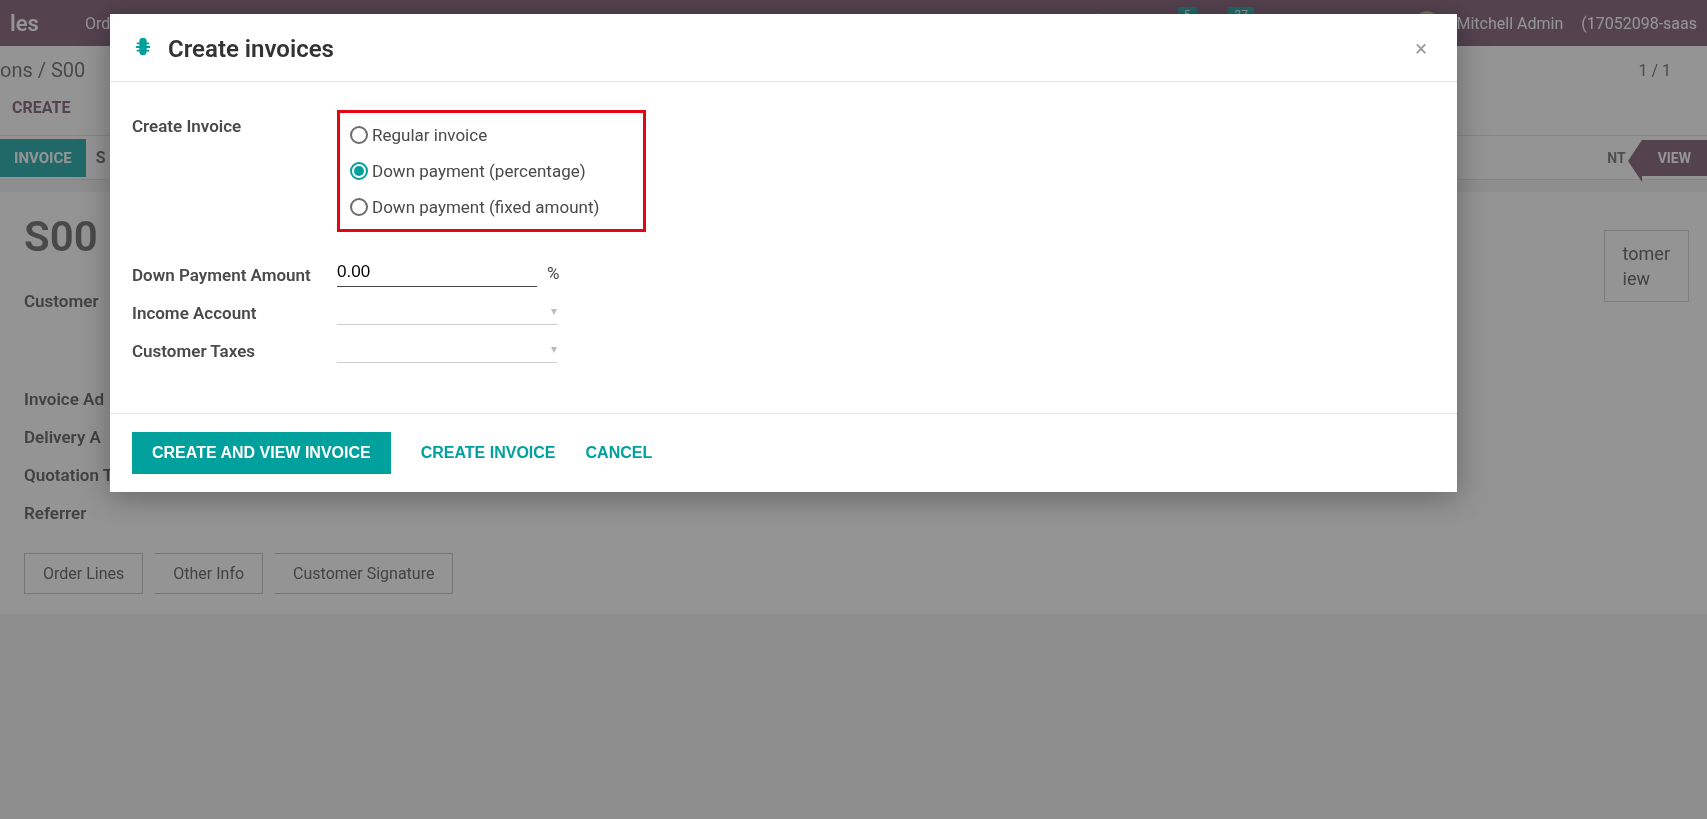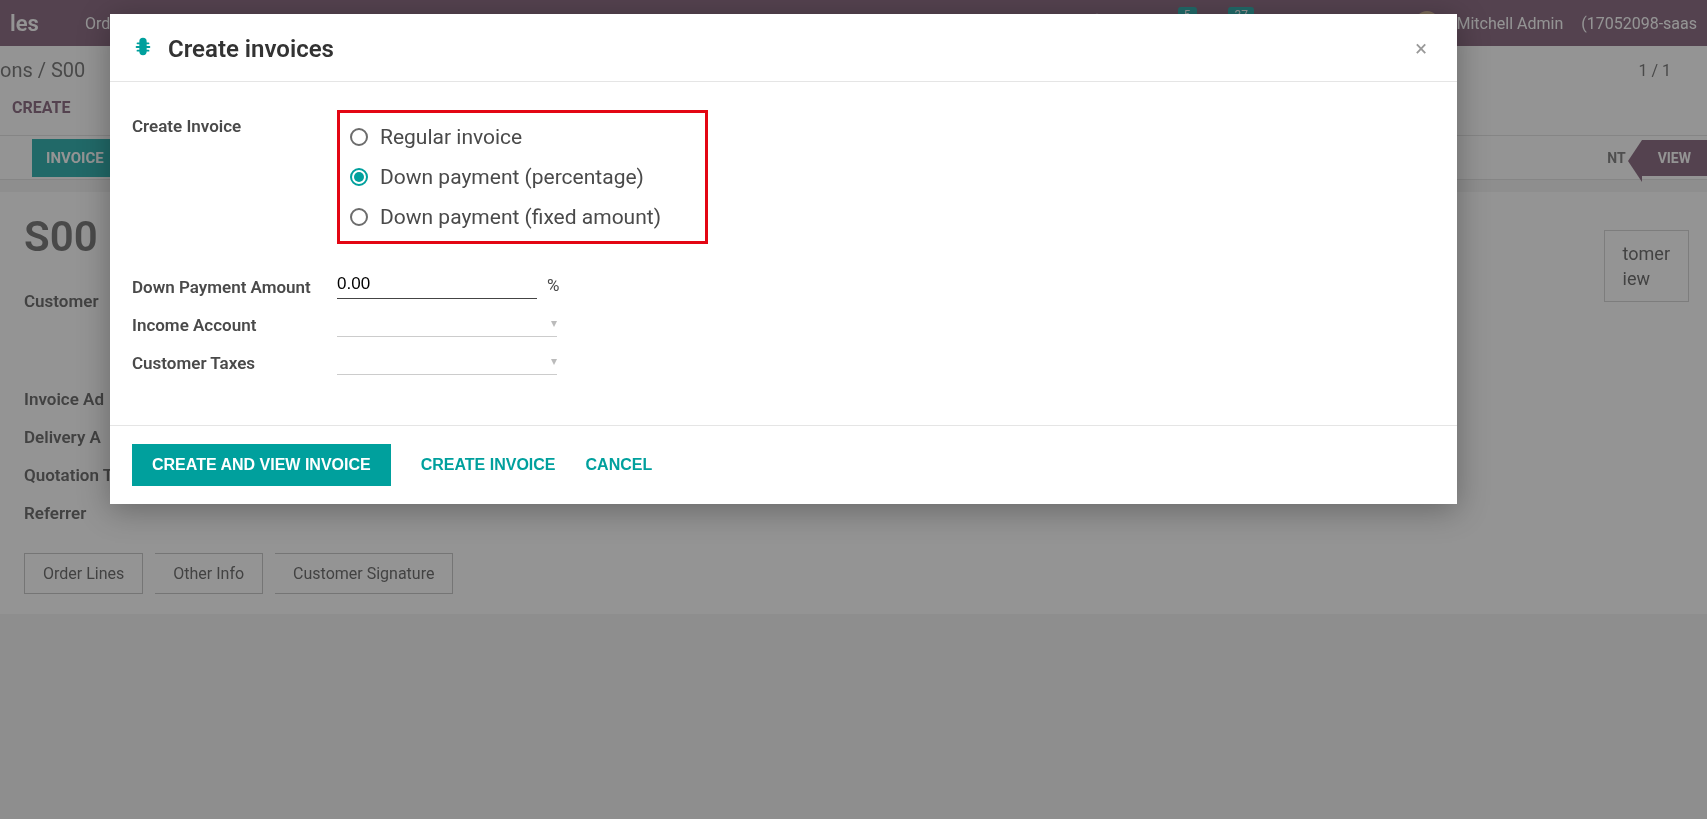--- a/index.html
+++ b/index.html
@@ -90,21 +90,21 @@
   
   .statusbar {
     background: #fff;
     display: flex;
     align-items: center;
     padding: 0;
     border-bottom: 1px solid #ddd;
     height: 44px;
     justify-content: space-between;
   }
-  .statusbar .left-btns { display: flex; align-items: center; margin-left: 32px; }
+  .statusbar .left-btns { display: flex; align-items: center; }
   .statusbar .invoice-btn {
     background: #00A09D;
     color: #fff;
     font-weight: 700;
     padding: 10px 14px;
     font-size: 15px;
     cursor: pointer;
   }
   .statusbar .right-statuses { display: flex; align-items: center; gap: 0; }
   .status-chip {
@@ -239,22 +239,22 @@
   .radio-group {
     display: flex;
     flex-direction: column;
     gap: 16px;
     border: 3px solid #e30613;
     padding: 12px 44px 12px 10px;
   }
   .radio-option {
     display: flex;
     align-items: center;
-    gap: 12px;
-    font-size: 21px;
+    gap: 4px;
+    font-size: 17px;
     color: #4a4a4a;
     cursor: pointer;
   }
   .radio-circle {
     width: 18px; height: 18px;
     border: 2px solid #6c6c6c;
     border-radius: 50%;
     display: inline-flex;
     align-items: center; justify-content: center;
   }

